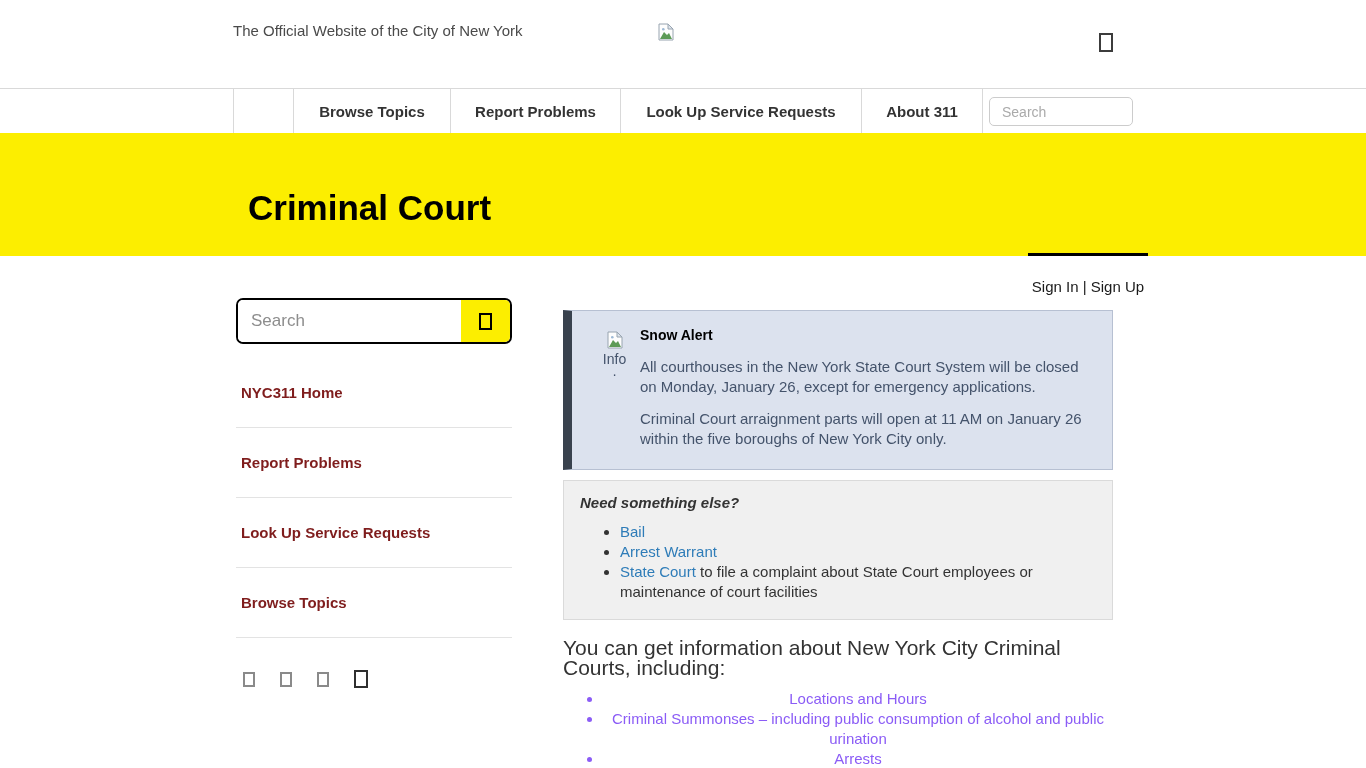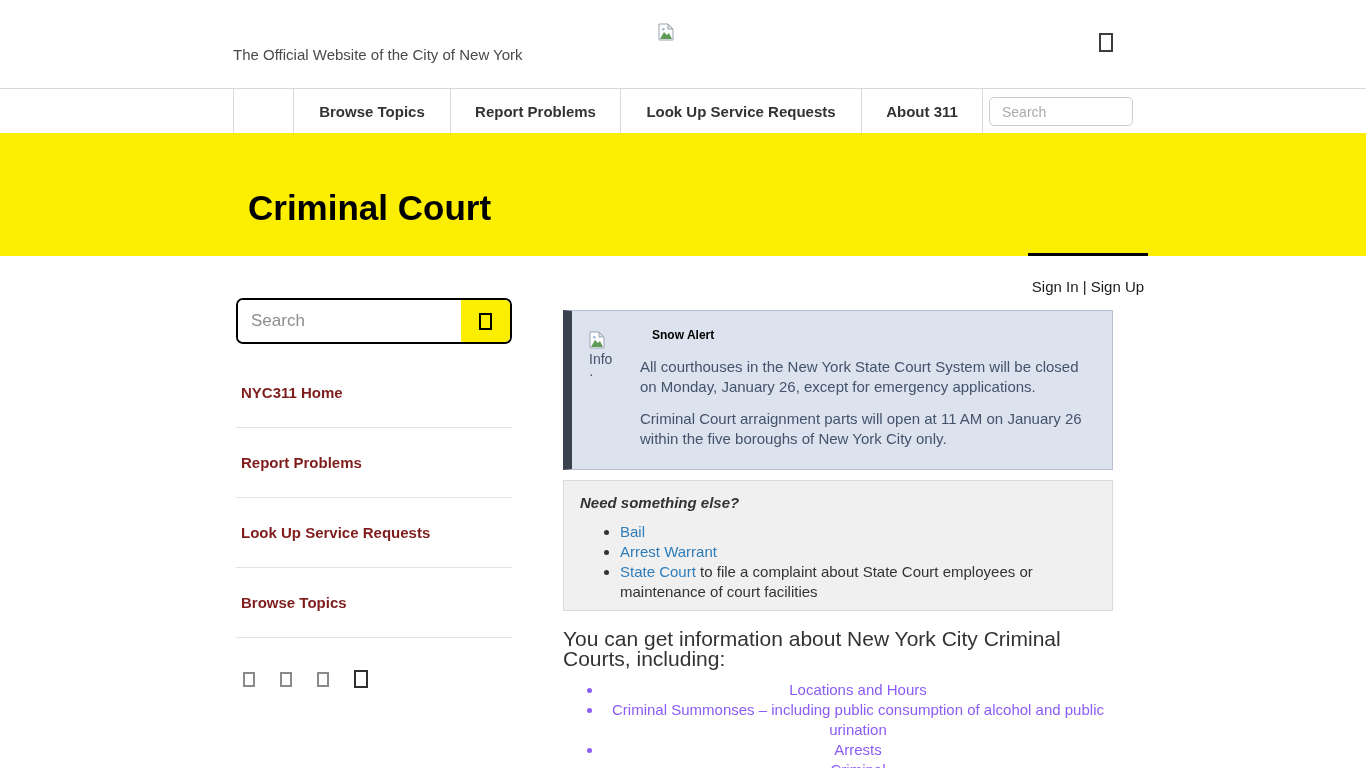--- a/index.html
+++ b/index.html
@@ -6,21 +6,21 @@
   html,body { margin:0; padding:0; }
   body {
     width:1366px; height:768px; overflow:hidden;
     background:#fff; color:#333;
     font-family:"Liberation Sans", sans-serif;
   }
   .page { position:relative; width:1366px; height:768px; background:#fff; }
 
   
   .site-header { position:absolute; top:0; left:0; width:1366px; height:88px; background:#fff; }
-  .tagline { position:absolute; left:233px; top:46px; font-size:15px; color:#4a4a4a; }
+  .tagline { position:absolute; left:233px; top:22px; font-size:15px; color:#4a4a4a; }
   .logo-broken { position:absolute; left:658px; top:23px; width:16px; height:18px; }
   .header-tofu { position:absolute; left:1099px; top:33px; width:14px; height:19px; border:2px solid #3c3c3c; background:#fff; }
 
   
   .main-nav { position:absolute; top:88px; left:0; width:1366px; height:45px; background:#fff; border-top:1px solid #d9d9d9; }
   .nav-cell { position:absolute; top:0; height:45px; border-left:1px solid #d9d9d9;
               display:flex; align-items:center; justify-content:center;
               font-weight:bold; font-size:15px; color:#333; cursor:pointer; }
   .nav-spacer { cursor:default; }
   .nav-search-wrap { position:absolute; left:989px; top:8px; }
@@ -55,27 +55,27 @@
 
   .social-row { margin:32px 0 0 7px; display:flex; align-items:center; }
   .social-tofu { display:inline-block; width:12px; height:15px; border:2px solid #8a8a8a; margin-right:25px; cursor:pointer; }
   .social-tofu.last { width:14px; height:18px; border:2px solid #2f2f2f; }
 
   
   .content { position:absolute; left:563px; top:310px; width:550px; }
 
   .alert-box { display:flex; background:#DCE2EE; border:1px solid #b7c0d2; border-left:9px solid #39424E;
                padding:15px 18px 20px 17px; }
-  .alert-icon-col { width:51px; flex:none; padding-top:5px; font-size:14px; color:#44536B; line-height:15px; }
+  .alert-icon-col { width:51px; flex:none; padding-top:5px; font-size:14px; color:#44536B; line-height:15px;text-align:center; }
   .alert-body { flex:1; font-size:15px; line-height:20px; color:#44536B; }
-  .alert-title { margin:0 12px 13px; font-size:12px; font-weight:bold; color:#000; line-height:18px; }
+  .alert-title { margin:0 0 13px; font-size:14px; font-weight:bold; color:#000; line-height:18px; }
   .alert-body p { margin:0 0 12px; }
   .alert-body p:last-child { margin-bottom:0; }
 
-  .need-box { margin-top:10px; background:#F0F0F0; border:1px solid #dadada; padding:13px 16px 8px; }
+  .need-box { margin-top:10px; background:#F0F0F0; border:1px solid #dadada; padding:13px 16px 17px; }
   .need-title { margin:0; font-size:15px; font-weight:bold; font-style:italic; color:#333; }
   .need-box ul { margin:11px 0 0; padding-left:40px; font-size:15px; line-height:20px; color:#333; }
   .need-box a { color:#2E7CB8; text-decoration:none; cursor:pointer; }
 
   .intro { margin:18px 0 0; font-size:21px; line-height:20px; color:#333; }
   .info-list { margin:11px 0 0; padding-left:40px; font-size:15px; line-height:20px; color:#8b5cf6; list-style:disc;text-align:center; }
 </style>
 </head>
 <body>
 

